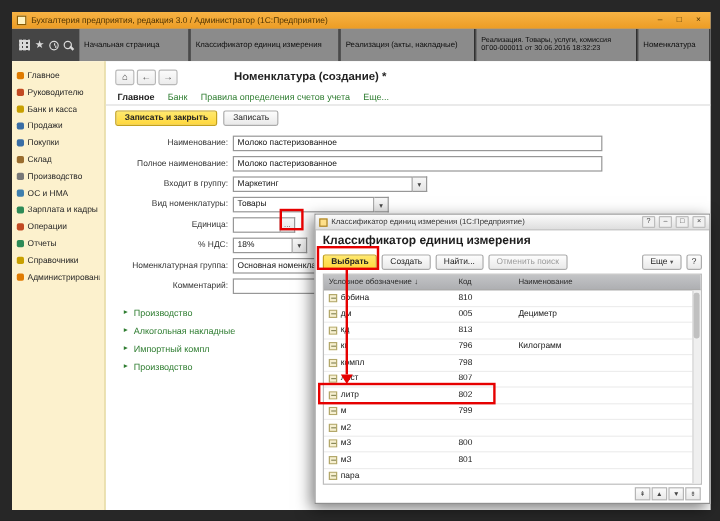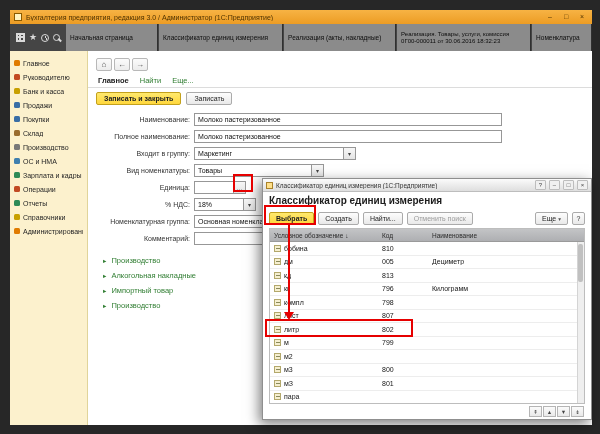--- a/index.html
+++ b/index.html
@@ -192,25 +192,27 @@
           <span class="side-dot" style="background:#e07b00"></span>
           <span class="side-label">Администрирование</span>
         </div>
       </div>
 
       <div class="main">
         <div class="mh">
           <span class="navbtn">⌂</span>
           <span class="navbtn">←</span>
           <span class="navbtn">→</span>
+          <span class="mh-title">Номенклатура (создание) *</span>
         </div>
 
         <div class="mtabs">
           <span class="mtab active">Главное</span>
-          <span class="mtab">Найти</span>
+          <span class="mtab">Банк</span>
+          <span class="mtab">Правила определения счетов учета</span>
           <span class="mtab">Еще...</span>
         </div>
 
         <div class="actions">
           <span class="btn primary">Записать и закрыть</span>
           <span class="btn">Записать</span>
         </div>
 
         <div class="form">
           <div class="frow">
@@ -256,21 +258,21 @@
           <div class="sec">
             <span class="tri">►</span>
             <span class="slabel">Производство</span>
           </div>
           <div class="sec">
             <span class="tri">►</span>
             <span class="slabel">Алкогольная накладные</span>
           </div>
           <div class="sec">
             <span class="tri">►</span>
-            <span class="slabel">Импортный товар</span>
+            <span class="slabel">Импортный компл</span>
           </div>
           <div class="sec">
             <span class="tri">►</span>
             <span class="slabel">Производство</span>
           </div>
         </div>
       </div>
     </div>
 
     <div class="dialog">

